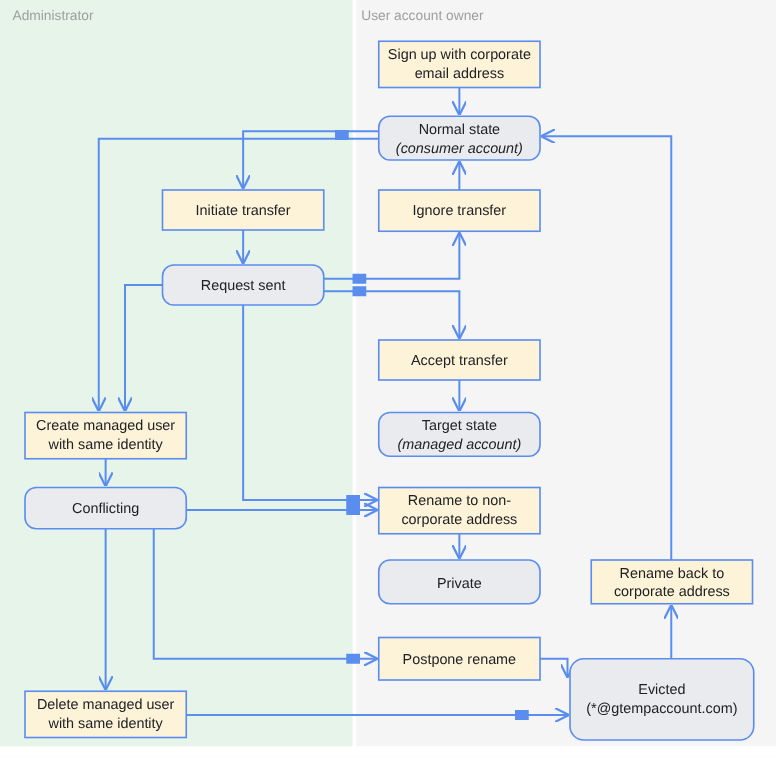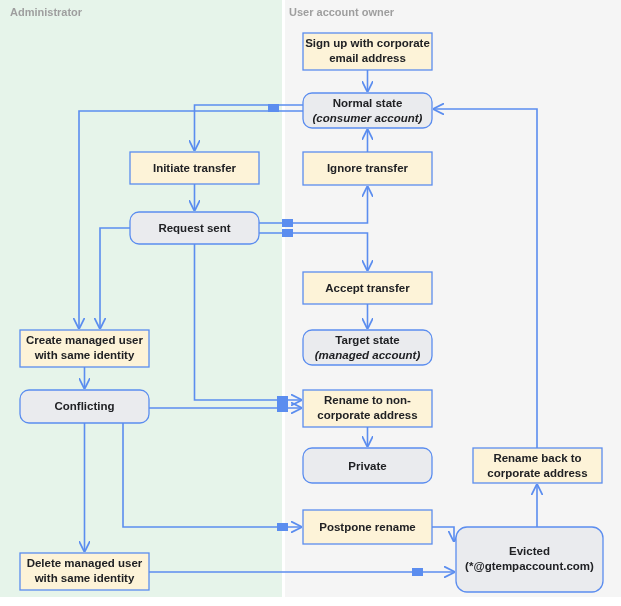--- a/index.html
+++ b/index.html
@@ -1,20 +1,20 @@
 <!DOCTYPE html>
 <html><head>
 <meta charset="utf-8">
 <style>
   html,body{margin:0;padding:0;background:#ffffff;}
   body{
     font-family:"Liberation Sans", sans-serif;
     width:621px;height:606px;overflow:hidden;
   }
-  #stage{position:relative;width:621px;height:606px;font-weight:bold;}
+  #stage{position:relative;width:621px;height:606px;}
   svg{display:block;}
   .lane-label{
     font-size:11px;fill:#9e9e9e;
     font-family:"Liberation Sans", sans-serif;
   }
   .node-label{
     font-size:11.5px;fill:#202124;text-anchor:middle;
     font-family:"Liberation Sans", sans-serif;
   }
   .node-label.italic{font-style:italic;}

